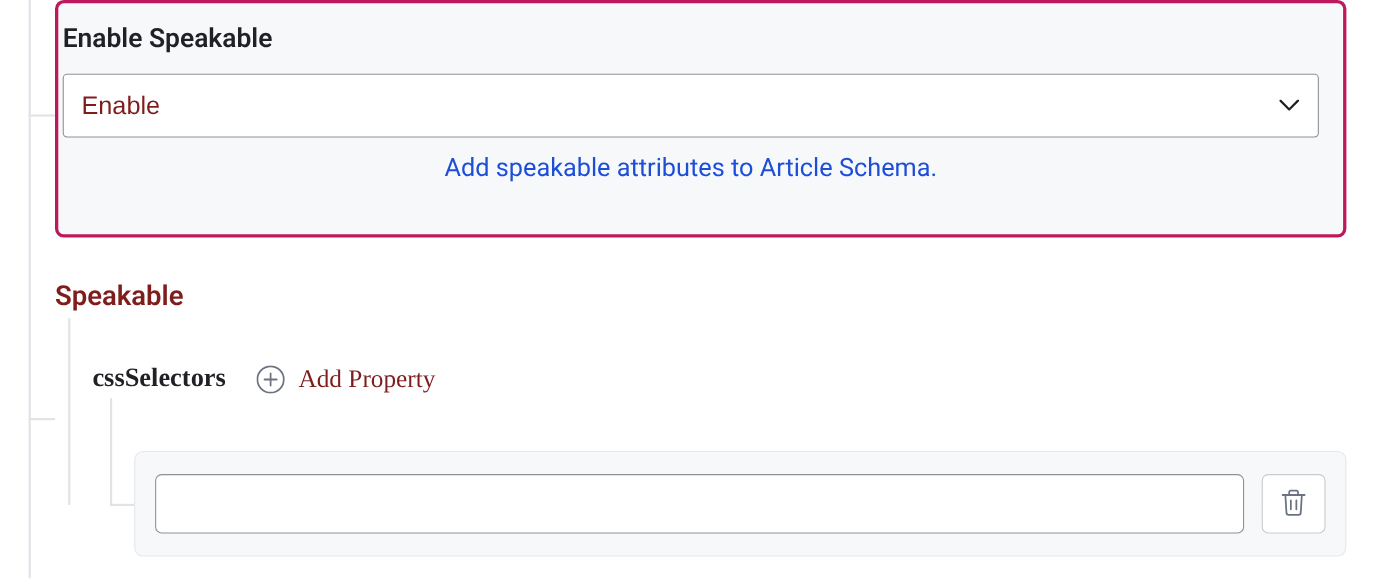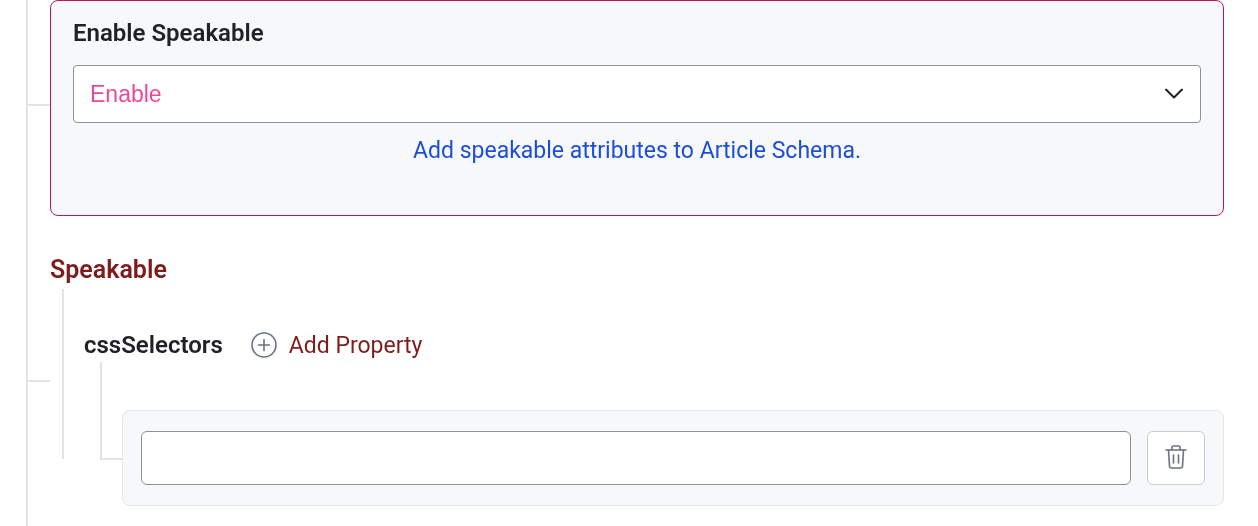--- a/index.html
+++ b/index.html
@@ -67,44 +67,44 @@
   }
 
   
   .panel {
     position: absolute;
     left: 50px;
     top: 0;
     width: 1174px;
     height: 216px;
     background: #f7f8fa;
-    border: 1px solid #be185d;
+    border: 3px solid #be185d;
     border-radius: 8px;
-    padding: 18px 22px 0 22px;
+    padding: 18px 22px 0 4px;
   }
   .panel-label {
     font-size: 24px;
     font-weight: 600;
     color: #1f2125;
     margin-bottom: 18px;
   }
   .select-wrap {
     position: relative;
     width: 100%;
     height: 58px;
     margin-bottom: 14px;
   }
   .select {
     width: 100%;
     height: 100%;
     background: #ffffff;
     border: 1px solid #8e9196;
     border-radius: 4px;
     font-size: 23px;
-    color: #ec4899;
+    color: #7f1d1d;
     padding: 0 48px 0 16px;
     appearance: none;
     -webkit-appearance: none;
     cursor: pointer;
   }
   .chevron {
     position: absolute;
     right: 18px;
     top: 50%;
     transform: translateY(-50%);
@@ -127,20 +127,21 @@
   }
 
   
   .css-row {
     position: absolute;
     left: 84px;
     top: 331px;
     display: flex;
     align-items: center;
     gap: 28px;
+    font-family: Liberation Serif, serif;
   }
   .css-label {
     font-size: 24px;
     font-weight: 600;
     color: #1f2125;
   }
   .add-prop {
     display: flex;
     align-items: center;
     gap: 12px;

